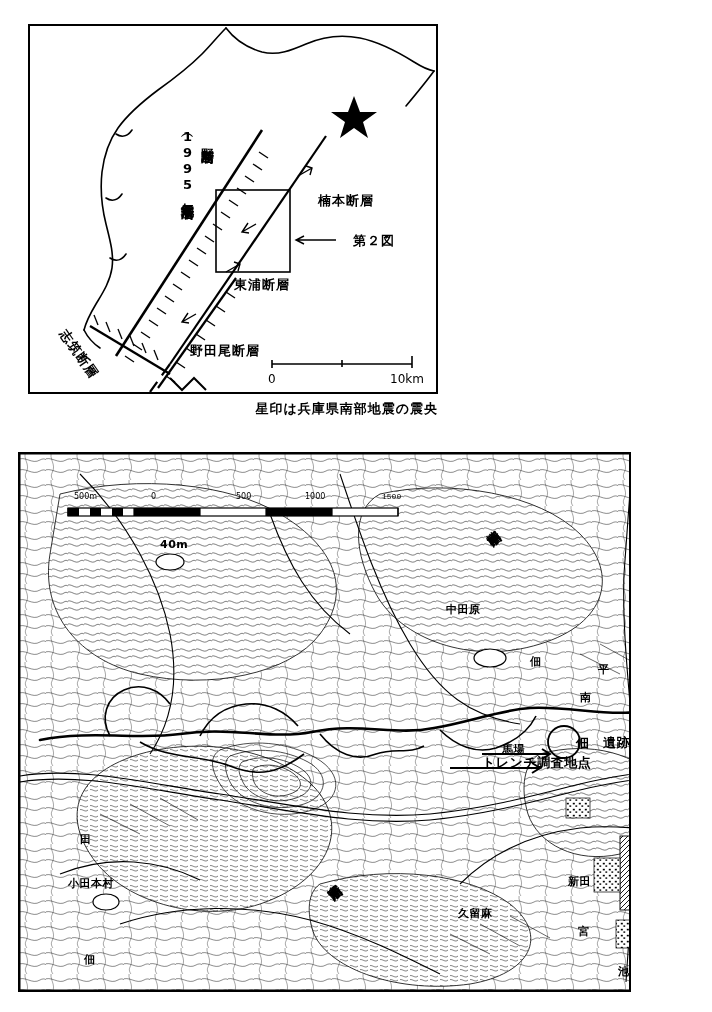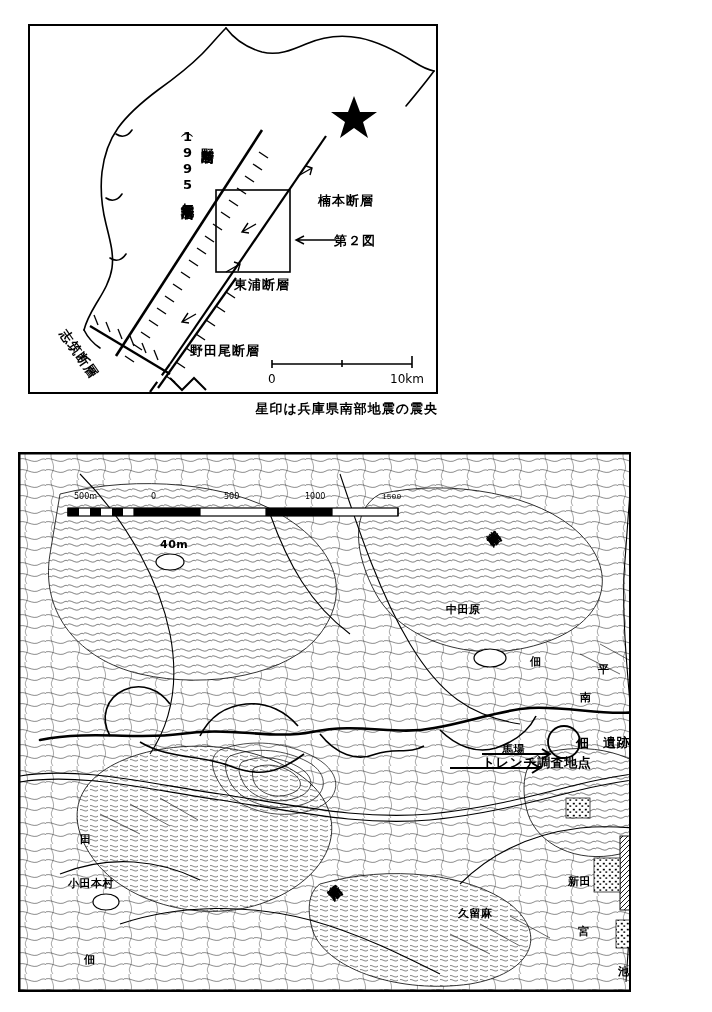--- a/index.html
+++ b/index.html
@@ -199,21 +199,21 @@
   <div class="vlabel vert" style="left:168px; top:112px;">野島断層</div>
 
   <div class="hlabel" style="left:288px; top:166px;">楠本断層</div>
 
   <div class="hlabel" style="left:204px; top:250px;">東浦断層</div>
 
   <div class="hlabel" style="left:160px; top:316px;">野田尾断層</div>
 
   <div class="vlabel" style="left:40px; top:300px; transform:rotate(55deg); transform-origin:left top;">志筑断層</div>
 
-  <div class="hlabel" style="left:304px; top:206px;">第２図</div>
+  <div class="hlabel" style="left:323px; top:206px;">第２図</div>
 
   <div class="scalebar-txt" style="left:238px; top:346px; font-size:12px;">0</div>
   <div class="scalebar-txt" style="left:360px; top:346px; font-size:12px;">10km</div>
 </div>
 
 <div id="fig1cap">星印は兵庫県南部地震の震央</div>
 
 <div id="fig2">
   <div class="inner">
   <svg width="672" height="536" viewBox="0 0 672 536">
@@ -332,21 +332,21 @@
       </g>
       <circle cx="544" cy="288" r="16" fill="none" stroke="#000" stroke-width="1.8"></circle>
     </g>
 
     <rect x="0" y="0" width="672" height="536" fill="none" stroke="#000" stroke-width="1"></rect>
   </svg>
   </div>
 
   <div class="scalebar-txt" style="left:54px; top:38px;">500m</div>
   <div class="scalebar-txt" style="left:131px; top:38px;">0</div>
-  <div class="scalebar-txt" style="left:204px; top:38px;">500</div>
+  <div class="scalebar-txt" style="left:216px; top:38px;">500</div>
   <div class="scalebar-txt" style="left:285px; top:38px;">1000</div>
   <div class="scalebar-txt" style="left:362px; top:38px;font-family:Liberation Mono, monospace;">1500</div>
 
   <div class="mlabel big vert" style="left:455px; top:78px; transform:rotate(-42deg); transform-origin:left top;">楠本断層</div>
 
   <div class="mlabel big vert" style="left:296px; top:432px; transform:rotate(-42deg); transform-origin:left top;">東浦断層</div>
 
   <div class="mlabel big" style="left:556px; top:280px;">佃　遺跡</div>
 
   <div class="mlabel big" style="left:462px; top:300px;">トレンチ調査地点</div>

